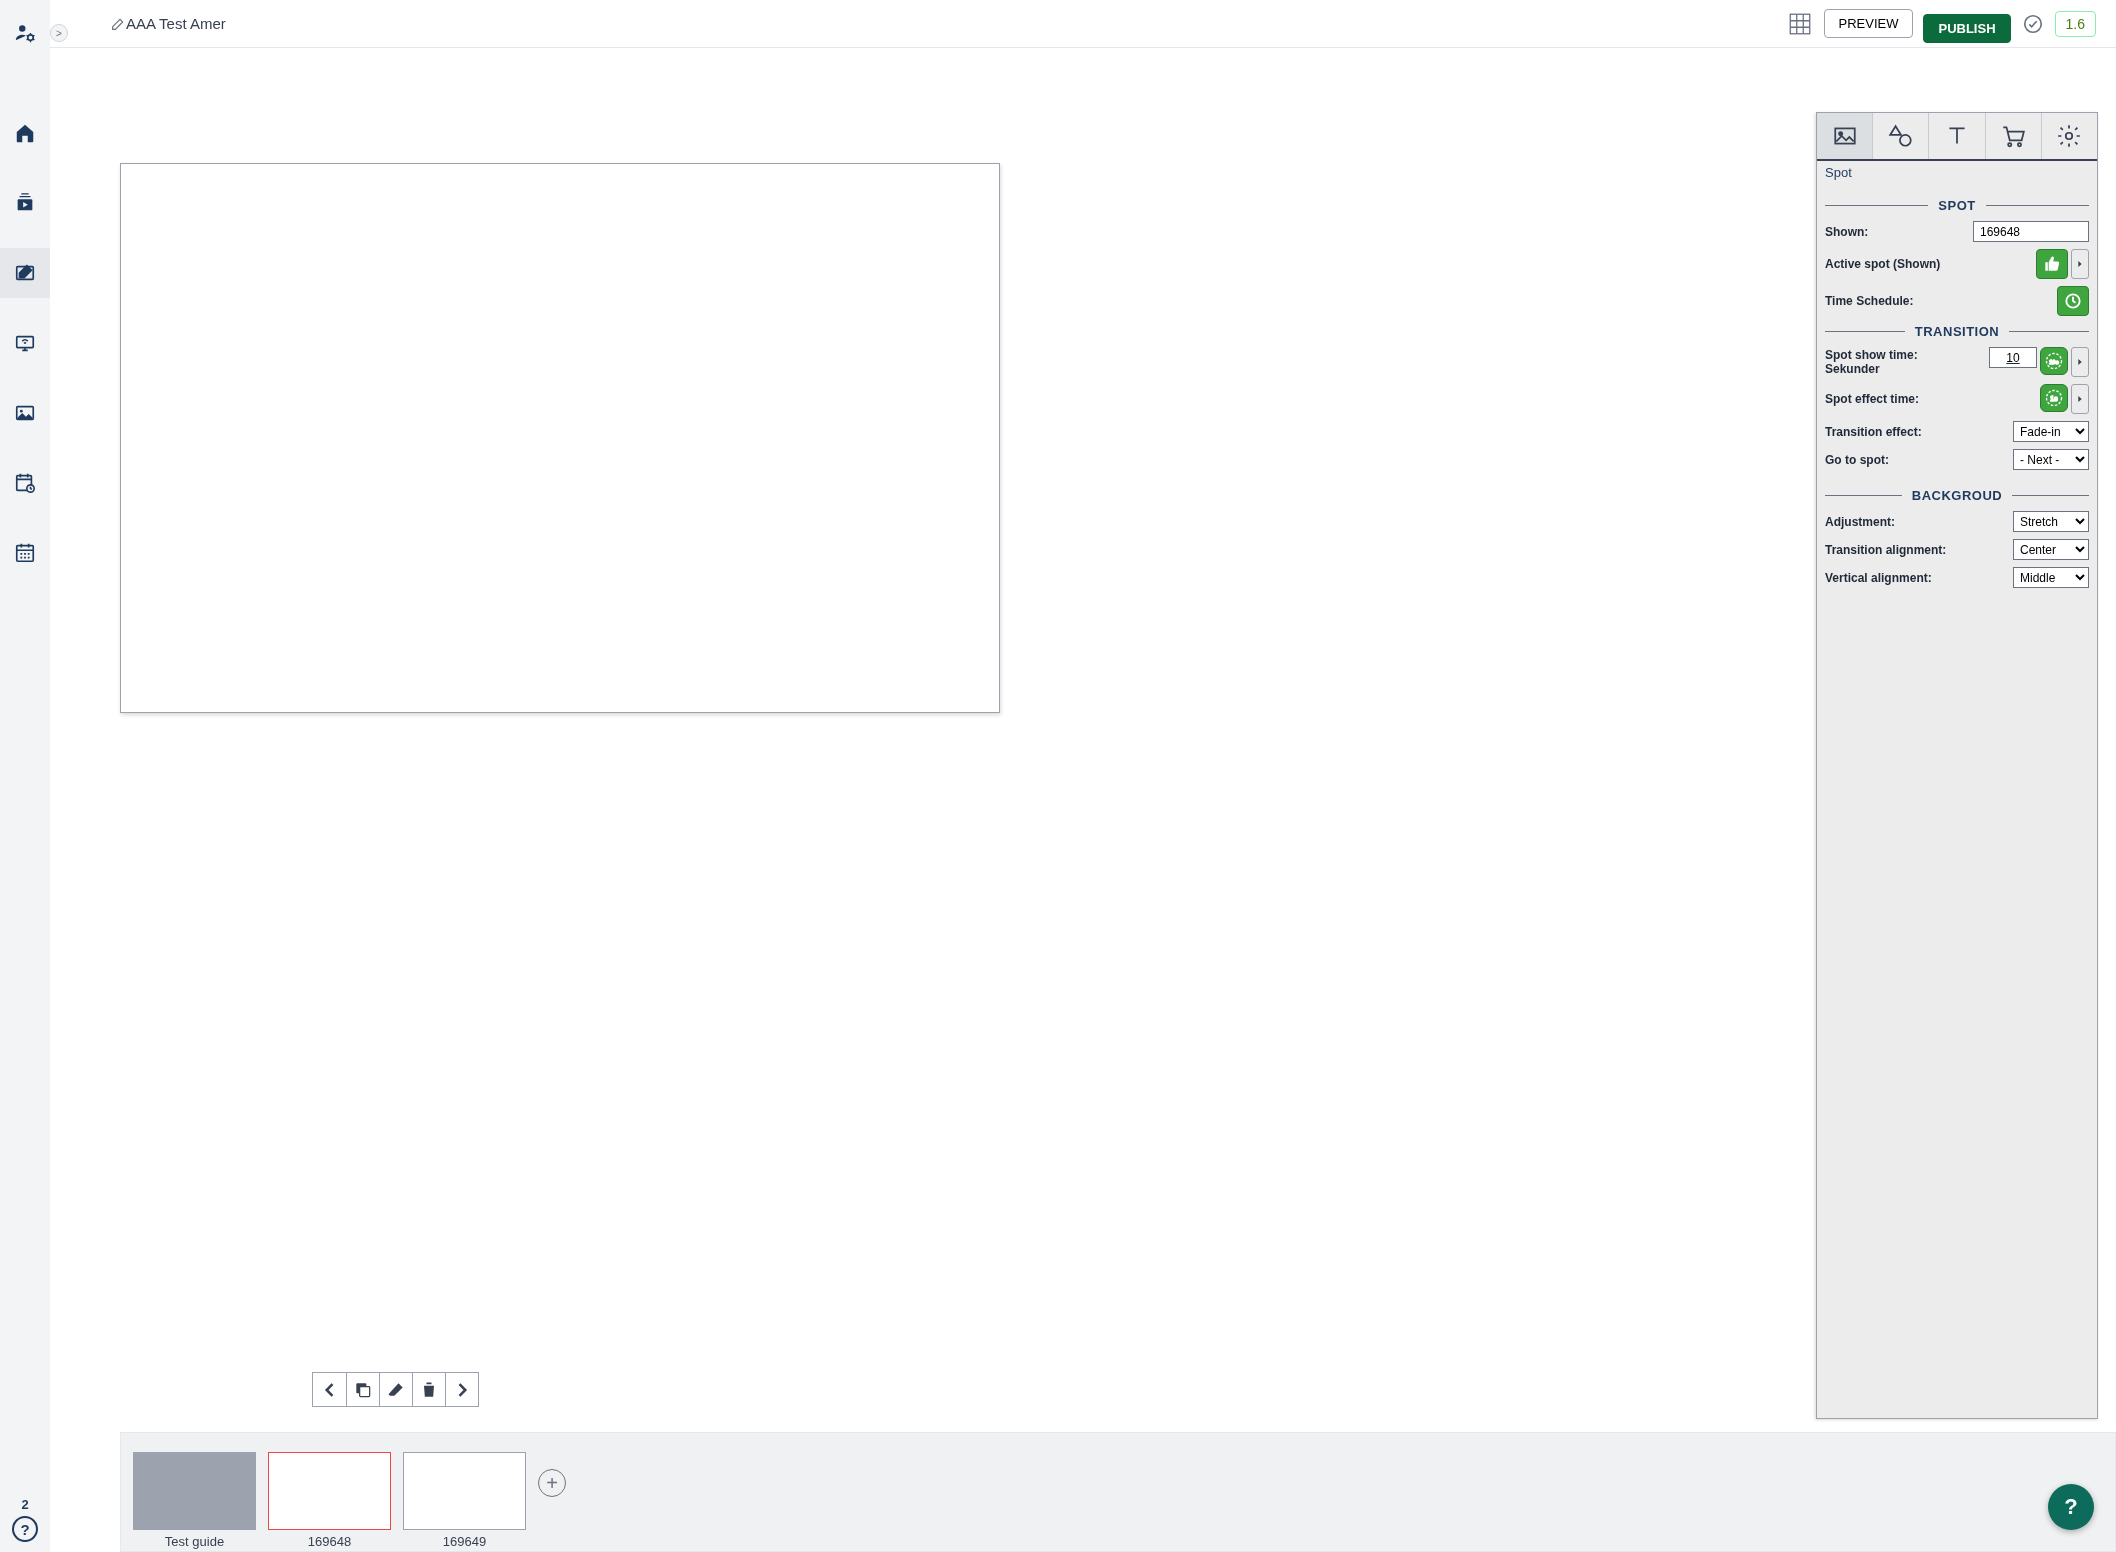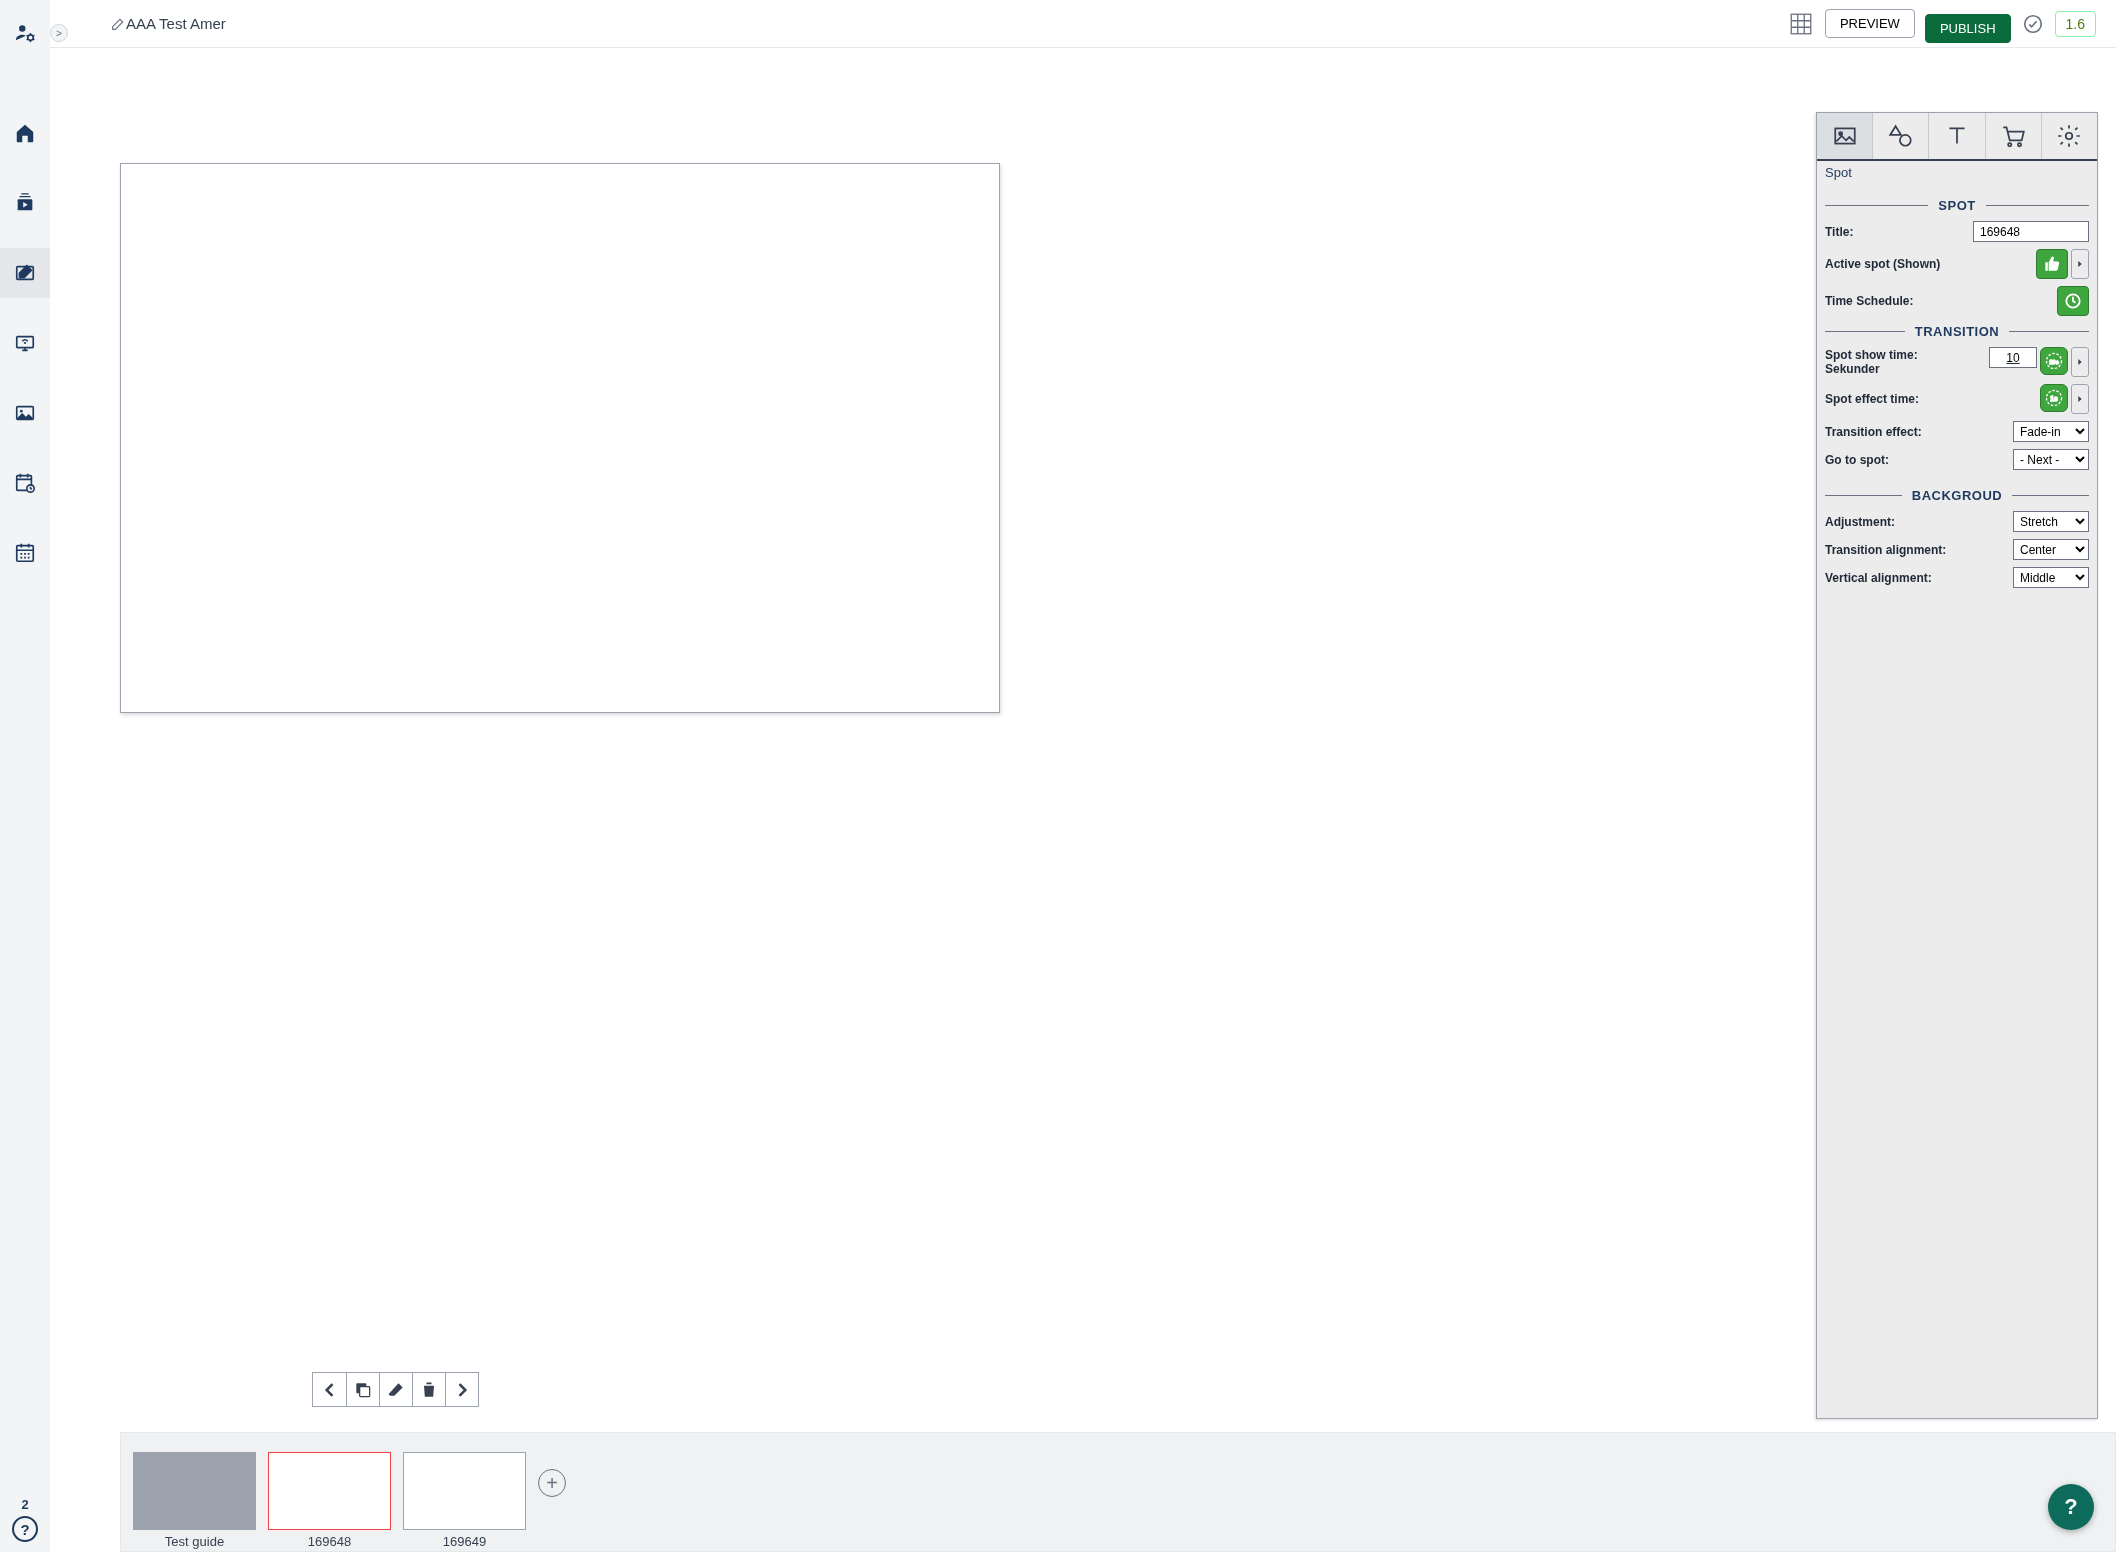--- a/index.html
+++ b/index.html
@@ -21,21 +21,21 @@
   .main { flex: 1; display: flex; flex-direction: column; position: relative; }
 
   
   .topbar { height: 48px; display: flex; align-items: center; padding: 0 20px 0 60px; border-bottom: 1px solid #e5e7eb; gap: 10px; }
   .topbar .title-wrap { display: flex; align-items: center; color: #374151; font-size: 15px; }
   .topbar .title-wrap svg { width: 16px; height: 16px; color: #6b7280; }
   .topbar .spacer { flex: 1; }
   .topbar .grid-btn { width: 28px; height: 28px; display:flex; align-items:center; justify-content:center; color:#6b7280; cursor:pointer;}
   .topbar .grid-btn svg{width:26px;height:26px;}
   .topbar .btn { padding: 6px 14px; font-size: 13px; border-radius: 4px; border: 1px solid #9ca3af; background: #fff; cursor: pointer; }
-  .topbar .btn.publish { background: #0c6b3d; color: #fff; border-color: #0c6b3d; font-weight: 400; margin-top: 9px; }
+  .topbar .btn.publish { background: #0c6b3d; color: #fff; border-color: #0c6b3d; font-weight: 700; margin-top: 9px; }
   .topbar .check-ic { width: 24px; height: 24px; color: #6b7280; display:flex;align-items:center;justify-content:center; }
   .topbar .check-ic svg{width:22px;height:22px;}
   .topbar .ver { padding: 4px 10px; border: 1px solid #86efac; border-radius: 4px; color: #4d7c0f; font-size: 14px; }
 
   
   .stage-wrap { flex: 1; display: flex; position: relative; overflow: hidden; }
   .canvas-col { flex: 1; position: relative; }
   .canvas { position: absolute; left: 70px; top: 115px; width: 880px; height: 550px; background: #fff; border: 1px solid #9ca3af; box-shadow: 1px 2px 4px rgba(0,0,0,0.15); }
 
   
@@ -261,21 +261,21 @@
       </div>
       <div class="panel-sub">Spot</div>
       <div class="panel-body">
 
         <div class="sect-head">
             <div class="line"></div>
             <div class="lbl">SPOT</div>
             <div class="line"></div>
           </div>
         <div class="row">
-          <span class="rlabel">Title:</span>
+          <span class="rlabel">Shown:</span>
           <input type="text" value="169648" style="">
         </div>
         <div class="row">
           <span class="rlabel">Active spot (Shown)</span>
           <div class="ctrls">
             <div class="greenbox">
                 <svg viewBox="0 0 24 24" fill="#fff">
                   <path d="M4 10h3v10H4zM8 20h9c1 0 1.8-.7 2-1.6l1.5-7c.3-1.3-.7-2.4-2-2.4h-5l.8-4c.2-1-.6-2-1.6-2-.5 0-1 .3-1.3.7L8 10z"></path>
                 </svg>
               </div>

